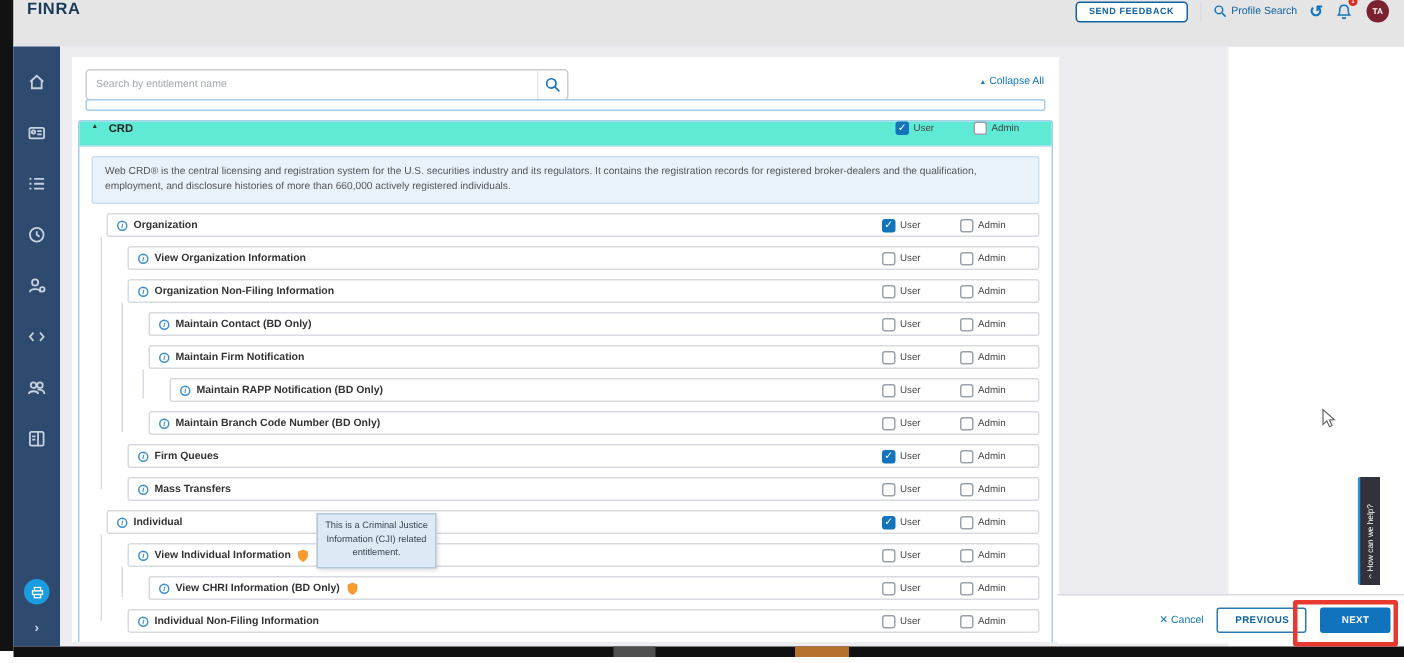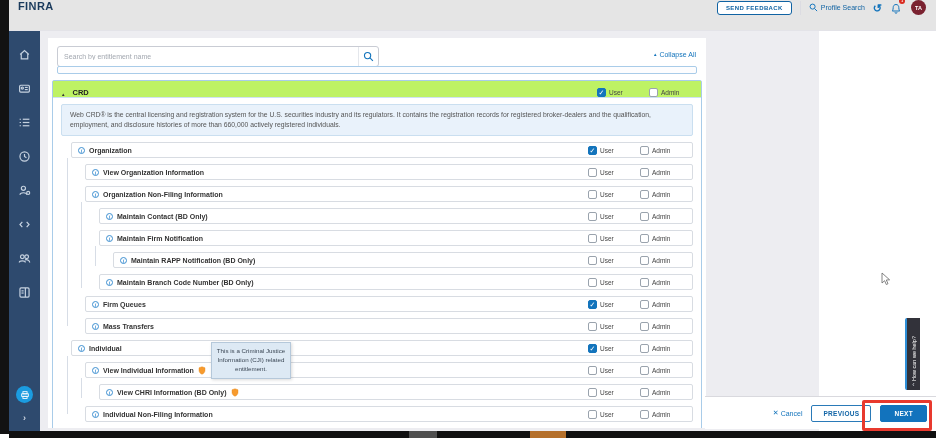--- a/index.html
+++ b/index.html
@@ -49,21 +49,21 @@
   .search-q { width:20px; height:100%; display:flex; align-items:center; justify-content:center; border-left:1px solid #e4e7ec; }
   .collapse-all { position:absolute; right:10px; top:13px; color:#1374bc; font-size:7px; display:flex; align-items:center; gap:2px; }
   .collapse-all .caret { font-size:4.5px; }
 
   .partial-row { position:absolute; left:9px; top:28px; width:640px; height:8px; border:1px solid #a9cce9;
                  border-radius:2px; background:#fdfdfe; }
 
   
   #crd-section { position:absolute; left:4px; top:42px; width:650px; height:400px; border:1px solid #a9cce9;
                  border-radius:2px; background:#fff; }
-  .crd-head { height:17px; display:flex; align-items:flex-end; padding:0 8px; background:#bef264;
+  .crd-head { height:17px; display:flex; align-items:flex-start; padding:0 8px; background:#5eead4;
               border-bottom:1px solid #cfe2f2; }
   .crd-caret { font-size:4.5px; color:#333; margin-right:7px; }
   .crd-title { font-size:7.5px; font-weight:700; color:#222; }
   .checks { margin-left:auto; display:flex; align-items:center; width:96px; justify-content:space-between; }
   .grp { display:flex; align-items:center; width:44px; }
   .cb { width:9px; height:9px; border:1px solid #9aa3ad; border-radius:2px; background:#fff; font-size:7px;
         line-height:8px; color:#fff; text-align:center; flex:0 0 auto; }
   .cb.on { background:#1374bc; border-color:#1374bc; }
   .cbl { font-size:6.5px; color:#444; margin-left:3px; }
 

